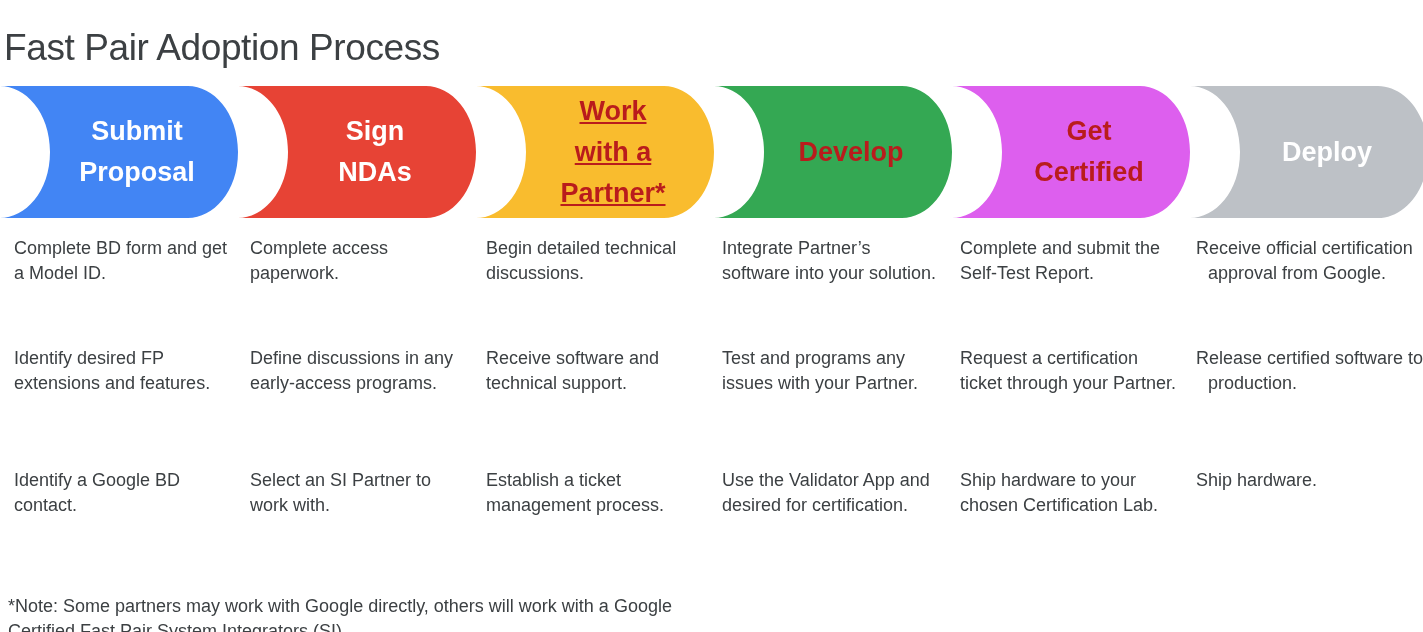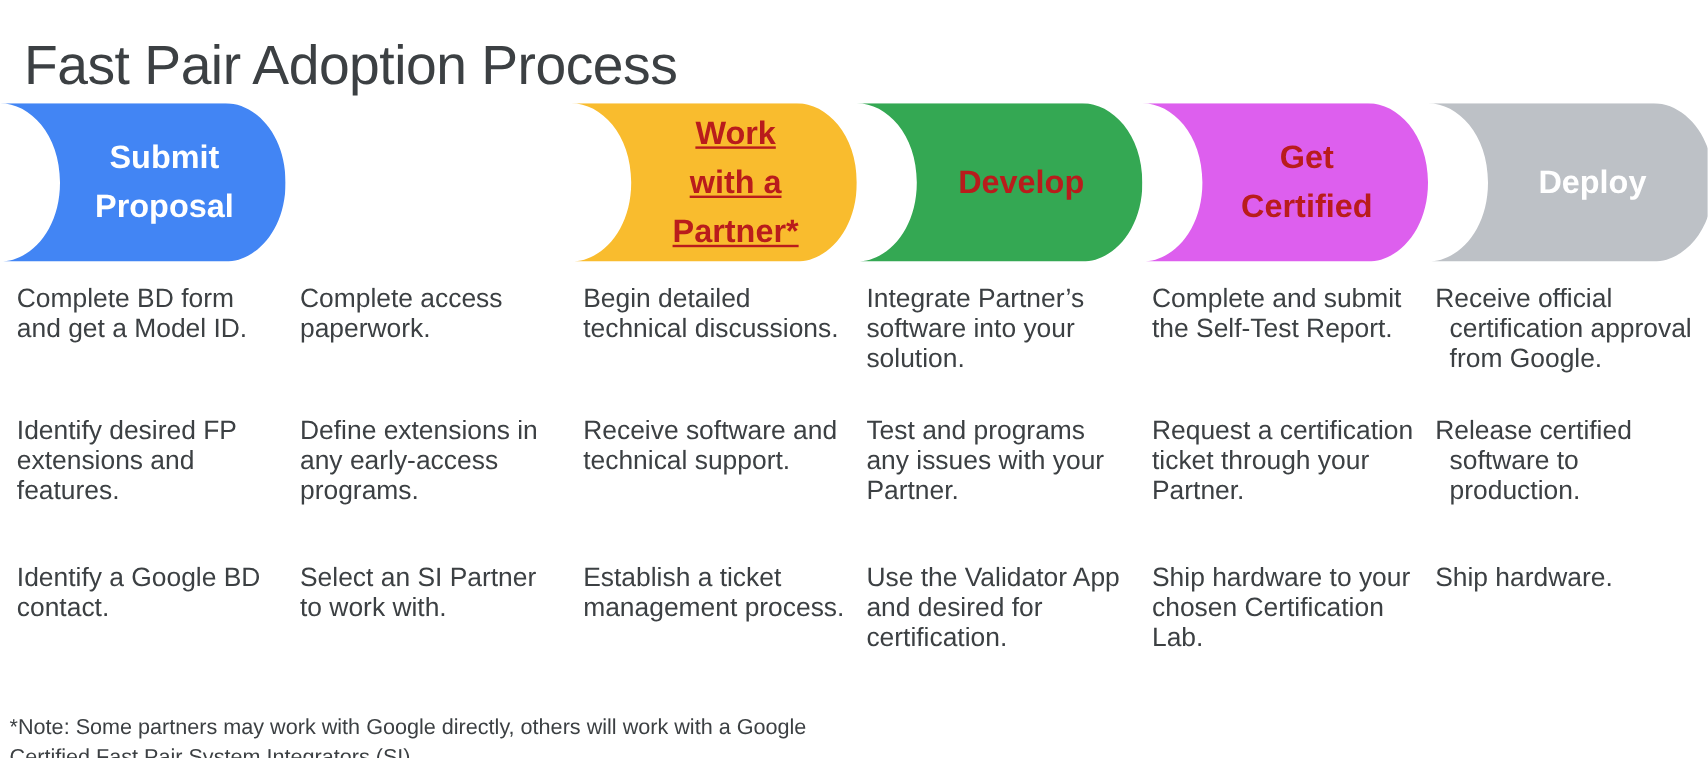--- a/index.html
+++ b/index.html
@@ -13,23 +13,23 @@
     height: 632px;
     font-family: "Liberation Sans", sans-serif;
     color: #3c4043;
     overflow: hidden;
     position: relative;
   }
 
   
   .page-title {
     position: absolute;
-    left: 20px;
+    left: 4px;
     top: -4px;
-    font-size: 46px;
+    font-size: 37px;
     font-weight: 300;
     letter-spacing: -0.4px;
     color: #3c4043;
     line-height: 54px;
     white-space: nowrap;
   }
 
   
   .banner-strip {
     position: absolute;
@@ -81,21 +81,21 @@
   }
   .detail-col {
     position: absolute;
     top: 0;
     width: 218px;
   }
   .detail-row {
     position: absolute;
     left: 0;
     width: 218px;
-    font-size: 22px;
+    font-size: 18px;
     line-height: 25px;
     color: #3c4043;
   }
   .detail-row.r0 { top: 0px; }
   .detail-row.r1 { top: 110px; }
   .detail-row.r2 { top: 232px; }
 
   
   .detail-col.indent-wrap .detail-row {
     padding-left: 12px;
@@ -119,20 +119,27 @@
 <h1 class="page-title">Fast Pair Adoption Process</h1>
 
 <div class="banner-strip">
     <div class="banner" style="left: 0px;">
       <svg viewBox="0 0 238 132">
         <path d="M0,0 L188,0 C213,0 238,26 238,66 C238,106 213,132 188,132 L0,132 C25,132 50,106 50,66 C50,26 25,0 0,0 Z" fill="#4285f4"></path>
       </svg>
       <div class="banner-label" style="color: rgb(255, 255, 255);">Submit
 Proposal</div>
     </div>
+    <div class="banner" style="left: 238px;">
+      <svg viewBox="0 0 238 132">
+        <path d="M0,0 L188,0 C213,0 238,26 238,66 C238,106 213,132 188,132 L0,132 C25,132 50,106 50,66 C50,26 25,0 0,0 Z" fill="#e74335"></path>
+      </svg>
+      <div class="banner-label" style="color: rgb(255, 255, 255);">Sign
+NDAs</div>
+    </div>
     <div class="banner" style="left: 476px;">
       <svg viewBox="0 0 238 132">
         <path d="M0,0 L188,0 C213,0 238,26 238,66 C238,106 213,132 188,132 L0,132 C25,132 50,106 50,66 C50,26 25,0 0,0 Z" fill="#f9bc2e"></path>
       </svg>
       <div class="banner-label" style="color: #b91c1c; text-decoration: underline;">Work
 with a
 Partner*</div>
     </div>
     <div class="banner" style="left: 714px;">
       <svg viewBox="0 0 238 132">
@@ -156,21 +163,21 @@
   </div>
 
 <div class="detail-grid">
     <div class="detail-col" style="left: 14px;">
       <div class="detail-row r0">Complete BD form and get a Model ID.</div>
       <div class="detail-row r1">Identify desired FP extensions and features.</div>
       <div class="detail-row r2">Identify a Google BD contact.</div>
     </div>
     <div class="detail-col" style="left: 250px;">
       <div class="detail-row r0">Complete access paperwork.</div>
-      <div class="detail-row r1">Define extensions in any early-access programs.</div>
+      <div class="detail-row r1">Define discussions in any early-access programs.</div>
       <div class="detail-row r2">Select an SI Partner to work with.</div>
     </div>
     <div class="detail-col" style="left: 486px;">
       <div class="detail-row r0">Begin detailed technical discussions.</div>
       <div class="detail-row r1">Receive software and technical support.</div>
       <div class="detail-row r2">Establish a ticket management process.</div>
     </div>
     <div class="detail-col" style="left: 722px;">
       <div class="detail-row r0">Integrate Partner’s software into your solution.</div>
       <div class="detail-row r1">Test and programs any issues with your Partner.</div>

